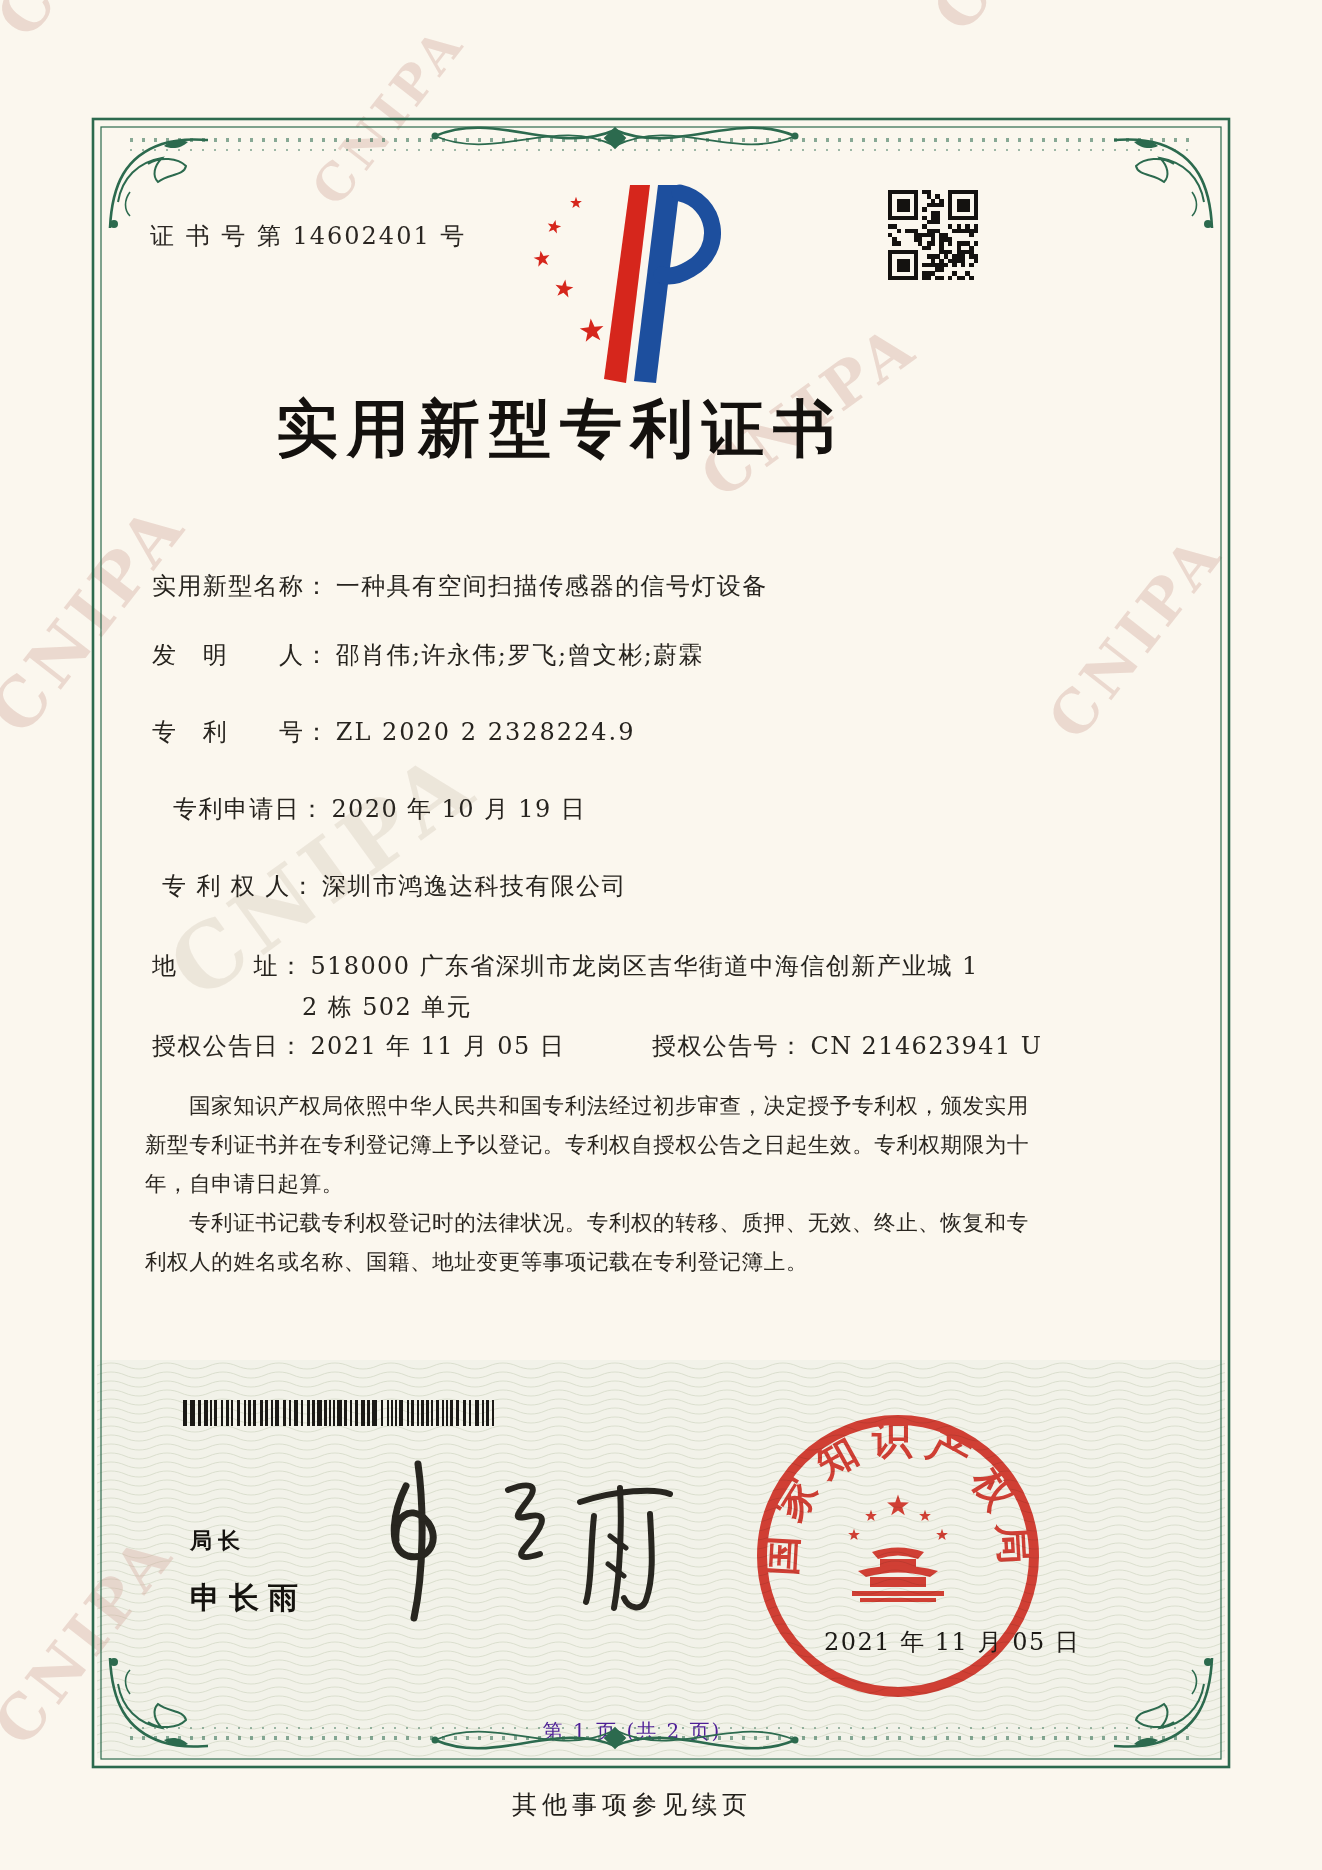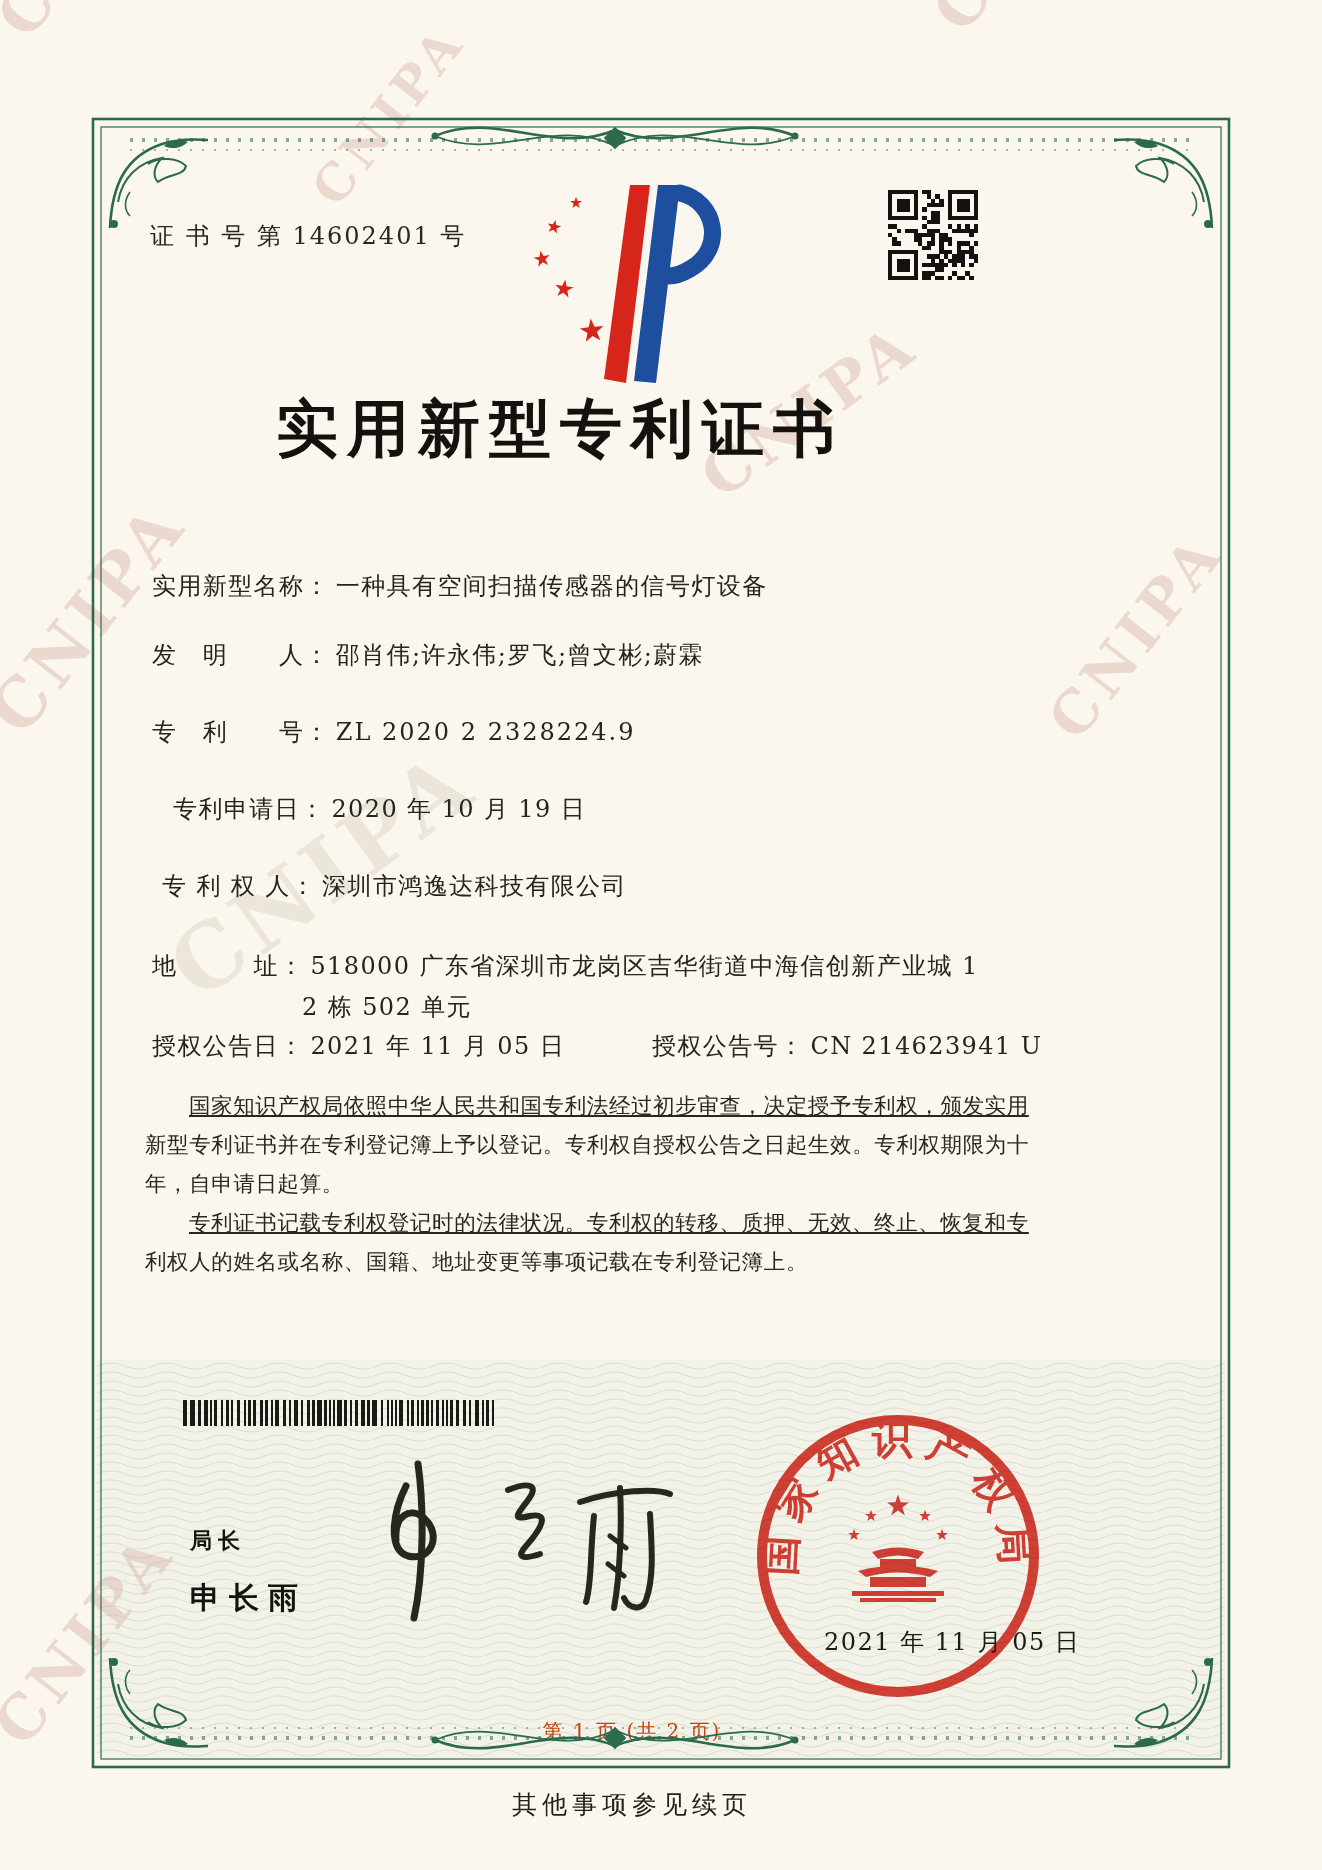--- a/index.html
+++ b/index.html
@@ -29,30 +29,30 @@
   
   .frow{
     font-size:24px;letter-spacing:1.4px;color:#27241f;z-index:2;white-space:nowrap;
   }
   .frow .val{margin-left:6px;}
   .addr2{padding-left:150px;}
   .grant2{position:absolute;left:500px;top:0;}
   
   .paras{z-index:2;font-size:21.5px;letter-spacing:.6px;line-height:39px;color:#2a2620;}
   .pline{white-space:nowrap;}
-  .indent{text-indent:44px;text-decoration:underline;}
+  .indent{text-indent:44px;}
   
   .waves-bg{z-index:0;background:#f2f2e9;}
   .officials{z-index:3;font-family:"Liberation Sans","DejaVu Sans",sans-serif;color:#15130f;}
   .off-title{font-size:22px;font-weight:600;letter-spacing:6px;}
   .off-name{font-size:30px;font-weight:600;letter-spacing:9px;margin-top:22px;}
   .seal-date{
     z-index:6;font-size:24px;letter-spacing:1.5px;color:#1d1a16;white-space:nowrap;
   }
-  .page-ind{z-index:3;font-size:20px;letter-spacing:2px;color:#c2410c;}
+  .page-ind{z-index:3;font-size:20px;letter-spacing:2px;color:#4c1d95;}
   .cont-note{font-size:25px;letter-spacing:5px;color:#23201b;z-index:2;}
   svg{display:block;}
   .ovl{pointer-events:none;}
 </style>
 </head>
 <body>
 
 <div class="wm wm-pink" style="left:-18px;top:6px;font-size:62px;transform:rotate(-52deg);">CNIPA</div>
 <div class="wm wm-pink" style="left:300px;top:180px;font-size:50px;transform:rotate(-52deg);">CNIPA</div>
 <div class="wm wm-pink" style="left:918px;top:0px;font-size:62px;transform:rotate(-52deg);">CNIPA</div>

